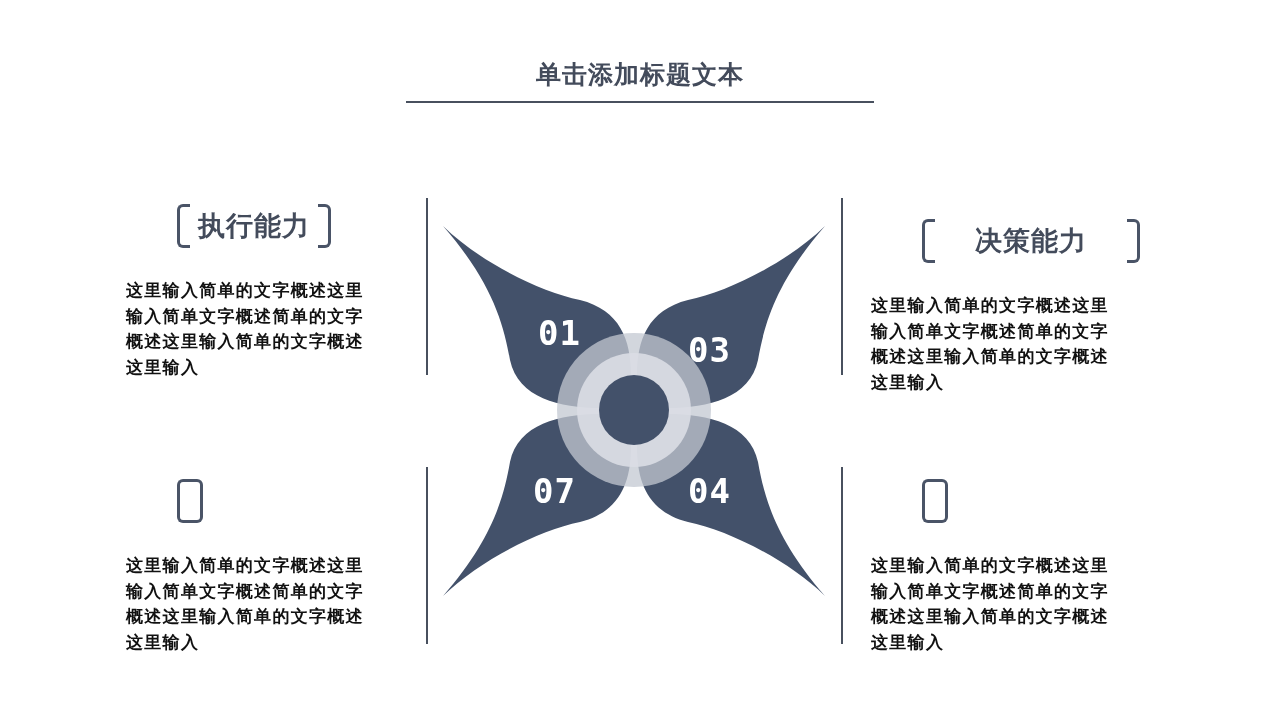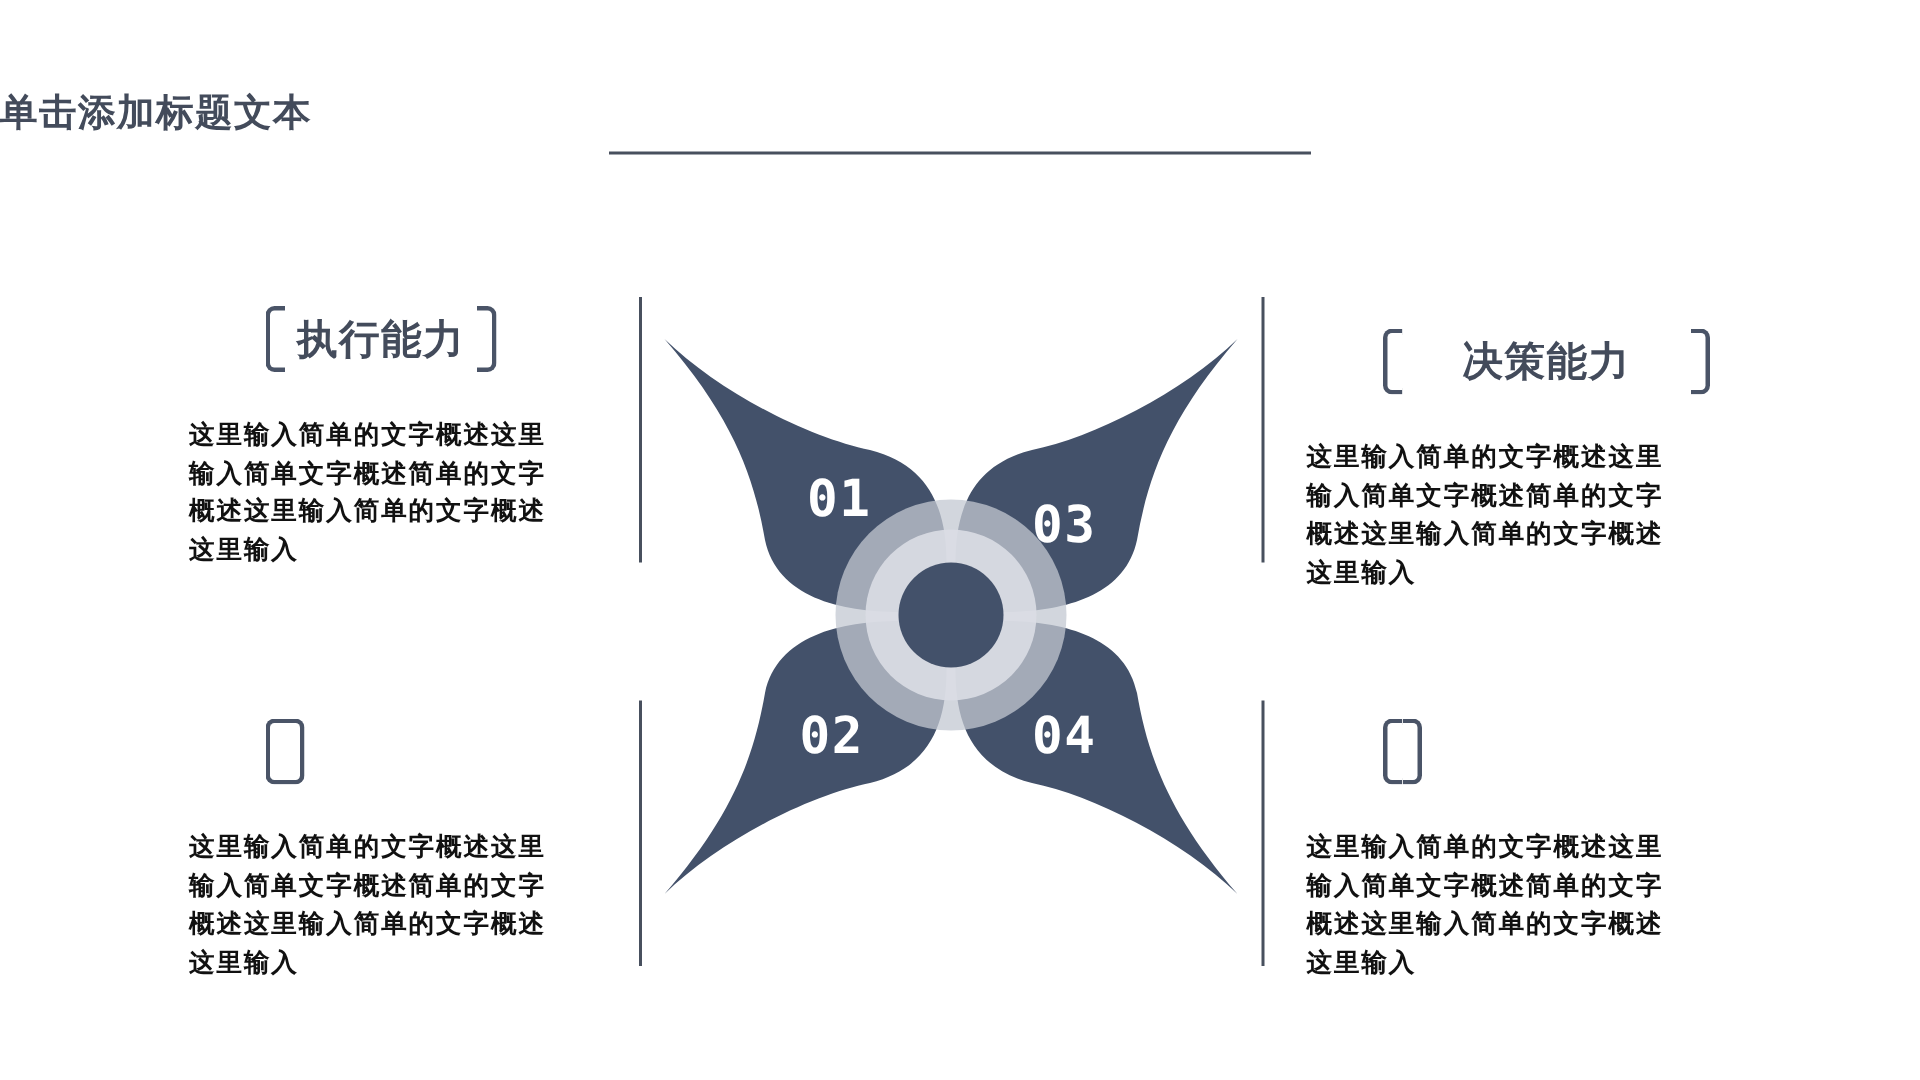--- a/index.html
+++ b/index.html
@@ -1,20 +1,20 @@
 <!DOCTYPE html>
 <html><head>
 <meta charset="utf-8">
 <style>
   * { margin: 0; padding: 0; box-sizing: border-box; }
   html, body { width: 1280px; height: 720px; background: #ffffff; overflow: hidden; }
   body { position: relative; font-family: "DejaVu Sans", "Liberation Sans", sans-serif; color: #1a1a1a; }
 
   .title {
-    position: absolute; left: 0; top: 58px; width: 1280px; 
+    position: absolute; left: 0; top: 58px; width: 1280px; text-align: center;
     font-size: 25px; font-weight: bold; color: #434b5b; letter-spacing: 1px;
   }
   .title-rule {
     position: absolute; left: 406px; top: 101px; width: 468px; height: 2px; background: #48505e;
   }
 
   .vline { position: absolute; width: 2px; background: #48505e; }
 
   .heading {
     position: absolute; height: 44px; display: flex; align-items: center;
@@ -117,16 +117,16 @@
       <use href="#petal" transform="translate(1268,822) scale(-1,-1)"></use>
     </g>
 
     <line x1="634" y1="290" x2="634" y2="530" stroke="#ffffff" stroke-width="5"></line>
     <line x1="510" y1="411" x2="760" y2="411" stroke="#ffffff" stroke-width="5"></line>
     <circle cx="634" cy="410" r="77" fill="#c3c8d2" fill-opacity="0.75"></circle>
     <circle cx="634" cy="410" r="57" fill="#dadde4" fill-opacity="0.9"></circle>
     <circle cx="634" cy="410" r="35" fill="#43516a"></circle>
   </svg>
   <div class="num" style="left:538px; top:313px;">01</div>
-  <div class="num" style="left:533px; top:471px;">02</div>
+  <div class="num" style="left:533px; top:471px;">07</div>
   <div class="num" style="left:688px; top:313px;margin-top:17px;">03</div>
   <div class="num" style="left:688px; top:471px;">04</div>
 </div>
 
 </body></html>

